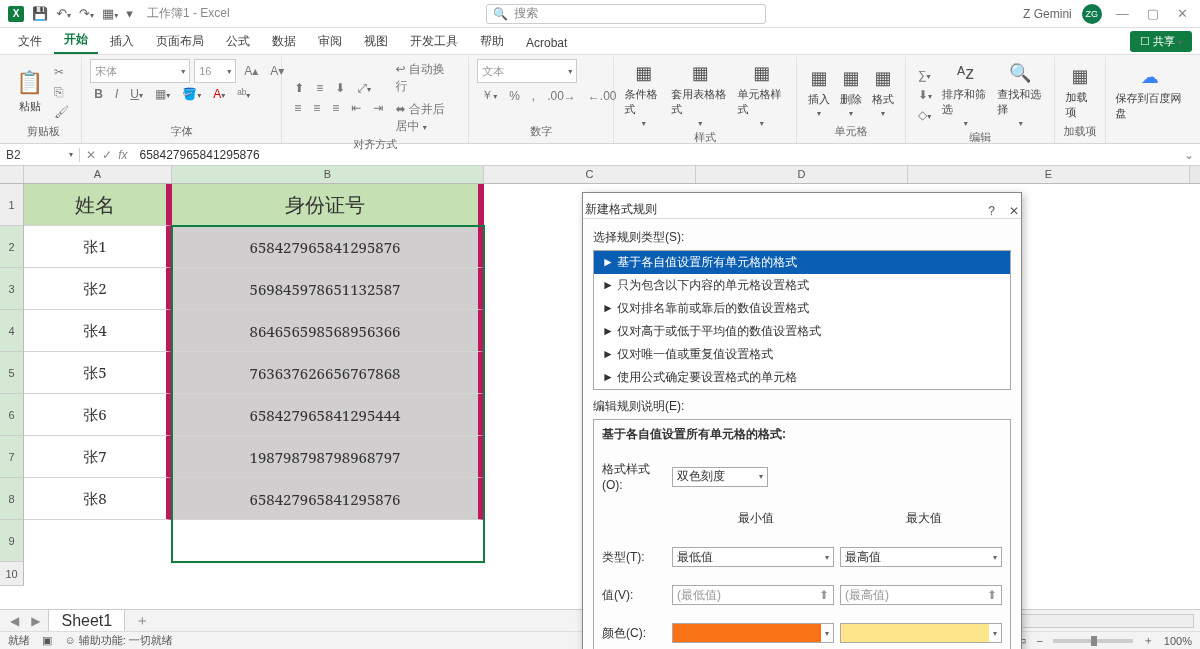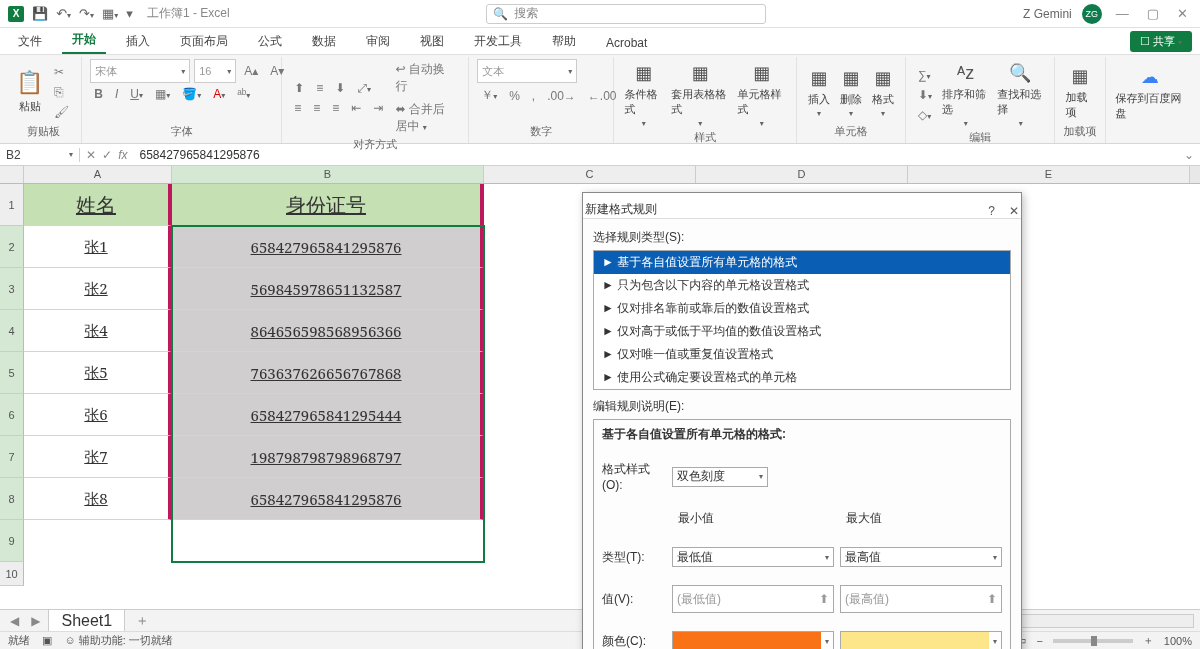--- a/index.html
+++ b/index.html
@@ -10,21 +10,21 @@
   .titlebar .left { display: flex; align-items: center; gap: 8px; }
   .xl-icon { width: 16px; height: 16px; background: #107c41; color: #fff; font-size: 10px; display: inline-flex; align-items: center; justify-content: center; border-radius: 2px; font-weight: bold; }
   .qat-btn { color: #666; font-size: 13px; cursor: pointer; }
   .title-text { color: #888; margin-left: 6px; font-size: 12px; }
   .titlebar .searchbox { margin: 0 auto; width: 280px; height: 20px; border: 1px solid #ccc; border-radius: 3px; display: flex; align-items: center; padding: 0 6px; color: #888; gap: 6px; }
   .titlebar .right { display: flex; align-items: center; gap: 10px; color: #666; }
   .avatar { width: 20px; height: 20px; border-radius: 50%; background: #0f7b4d; color: #fff; font-size: 9px; display: inline-flex; align-items: center; justify-content: center; }
   .winbtn { font-size: 13px; color: #888; cursor: pointer; padding: 0 4px; }
 
   
-  .ribbon-tabs { height: 26px; display: flex; align-items: flex-end; padding: 0 8px; gap: 10px; background: #fff; }
+  .ribbon-tabs { height: 26px; display: flex; align-items: flex-end; padding: 0 8px; gap: 2px; background: #fff; }
   .ribbon-tab { padding: 4px 10px; font-size: 12px; color: #444; cursor: pointer; }
   .ribbon-tab.active { font-weight: bold; border-bottom: 2px solid #107c41; color: #107c41; }
   .share-btn { margin-left: auto; background: #107c41; color: #fff; padding: 3px 10px; border-radius: 3px; font-size: 11px; margin-bottom: 2px; cursor: pointer; }
 
   
   .ribbon { height: 90px; background: #f5f5f5; border-top: 1px solid #e0e0e0; border-bottom: 1px solid #d6d6d6; display: flex; padding: 2px 6px 0 6px; }
   .group { display: flex; flex-direction: column; justify-content: space-between; border-right: 1px solid #e2e2e2; padding: 2px 8px 2px 8px; }
   .group:last-child { border-right: none; }
   .group-body { display: flex; align-items: center; gap: 4px; flex: 1; }
   .group-label { text-align: center; font-size: 11px; color: #666; padding-bottom: 2px; }
@@ -46,21 +46,21 @@
   
   .grid-area { position: relative; height: 421px; overflow: hidden; background: #fff; }
   .col-headers { position: absolute; top: 0; left: 0; right: 0; height: 18px; display: flex; background: #e8e8e8; border-bottom: 1px solid #bbb; }
   .row-headers { position: absolute; top: 18px; left: 0; width: 24px; }
   .ch { border-right: 1px solid #ccc; text-align: center; font-size: 11px; color: #555; line-height: 17px; background: #eee; }
   .ch.sel { background: #d4e8d4; }
   .rh { height: 42px; border-bottom: 1px solid #ccc; border-right: 1px solid #bbb; text-align: center; font-size: 11px; color: #555; background: #eee; display: flex; align-items: center; justify-content: center; }
   .rh.sel { background: #d4e8d4; }
   .cells { position: absolute; top: 18px; left: 24px; }
   .cell-row { display: flex; }
-  .cell { border-right: 4px solid #be185d; border-bottom: 1px solid #d4d4d4; height: 42px; display: flex; align-items: center; justify-content: center; font-size: 15px; font-family: "SimSun","serif"; text-decoration: underline; }
+  .cell { border-right: 6px solid #be185d; border-bottom: 1px solid #d4d4d4; height: 42px; display: flex; align-items: center; justify-content: center; font-size: 15px; font-family: "SimSun","serif"; }
   .hdr-cell { background: #c5e0b3; font-size: 20px; }
   .data-cell-b { background: #d0cece; }
   .sel-outline { border: 2px solid #107c41; position: absolute; pointer-events: none; }
 
   
   .sheet-tabs { position: absolute; bottom: 18px; left: 0; right: 0; height: 22px; border-top: 1px solid #ccc; background: #f3f3f3; display: flex; align-items: center; padding: 0 6px; gap: 4px; }
   .sheet-nav { color: #888; cursor: pointer; padding: 0 4px; }
   .sheet-tab { background: #fff; border: 1px solid #ccc; border-bottom: none; padding: 2px 12px; font-size: 16px; color: #333; cursor: pointer; }
   .sheet-add { color: #888; font-size: 14px; cursor: pointer; padding: 0 6px; }
   .hscroll-track { margin-left: auto; width: 460px; height: 14px; background: #eee; border: 1px solid #ccc; position: relative; }
@@ -80,23 +80,23 @@
   .dlg-body { padding: 6px 10px 10px 10px; }
   .dlg-label { margin: 4px 0; color: #333; }
   .rule-list { border: 1px solid #aaa; background: #fff; }
   .rule-list .item { padding: 3px 8px; cursor: pointer; color: #333; }
   .rule-list .item.sel { background: #0a5fb4; color: #fff; }
   .edit-box { border: 1px solid #aaa; padding: 6px 8px; margin-top: 4px; }
   .field-row { display: flex; align-items: center; gap: 6px; margin: 18px 0; }
   .field-row label { width: 64px; color: #333; }
   .dd { flex: 0 0 auto; height: 20px; border: 1px solid #aaa; background: #fff; display: flex; align-items: center; justify-content: space-between; padding: 0 4px; }
   .two-col { display: flex; gap: 12px; }
-  .col { flex: 1; }
+  .col { flex: 1; text-align: center; }
   .col-h { font-weight: normal; color: #333; margin-bottom: 2px; }
-  .inp { height: 28px; border: 1px solid #aaa; background: #fff; padding: 0 4px; color: #999; display: flex; align-items: center; justify-content: space-between; width: 100%; }
+  .inp { height: 20px; border: 1px solid #aaa; background: #fff; padding: 0 4px; color: #999; display: flex; align-items: center; justify-content: space-between; width: 100%; }
   .swatch { height: 20px; border: 1px solid #aaa; display: flex; align-items: center; }
   .sw-fill { flex: 1; height: 100%; }
   .preview-bar { height: 18px; border: 1px solid #aaa; background: linear-gradient(90deg,#f97316 0%,#fcbf49 50%,#fde68a 100%); }
   .dlg-buttons { display: flex; justify-content: flex-end; gap: 8px; padding: 8px 10px; }
   .dlg-btn { border: 4px solid #4c1d95; background: #f3f3f3; padding: 3px 18px; cursor: pointer; font-size: 12px; }
 
   .tri { font-size: 8px; color: #666; }
 </style>
 </head>
 <body>

